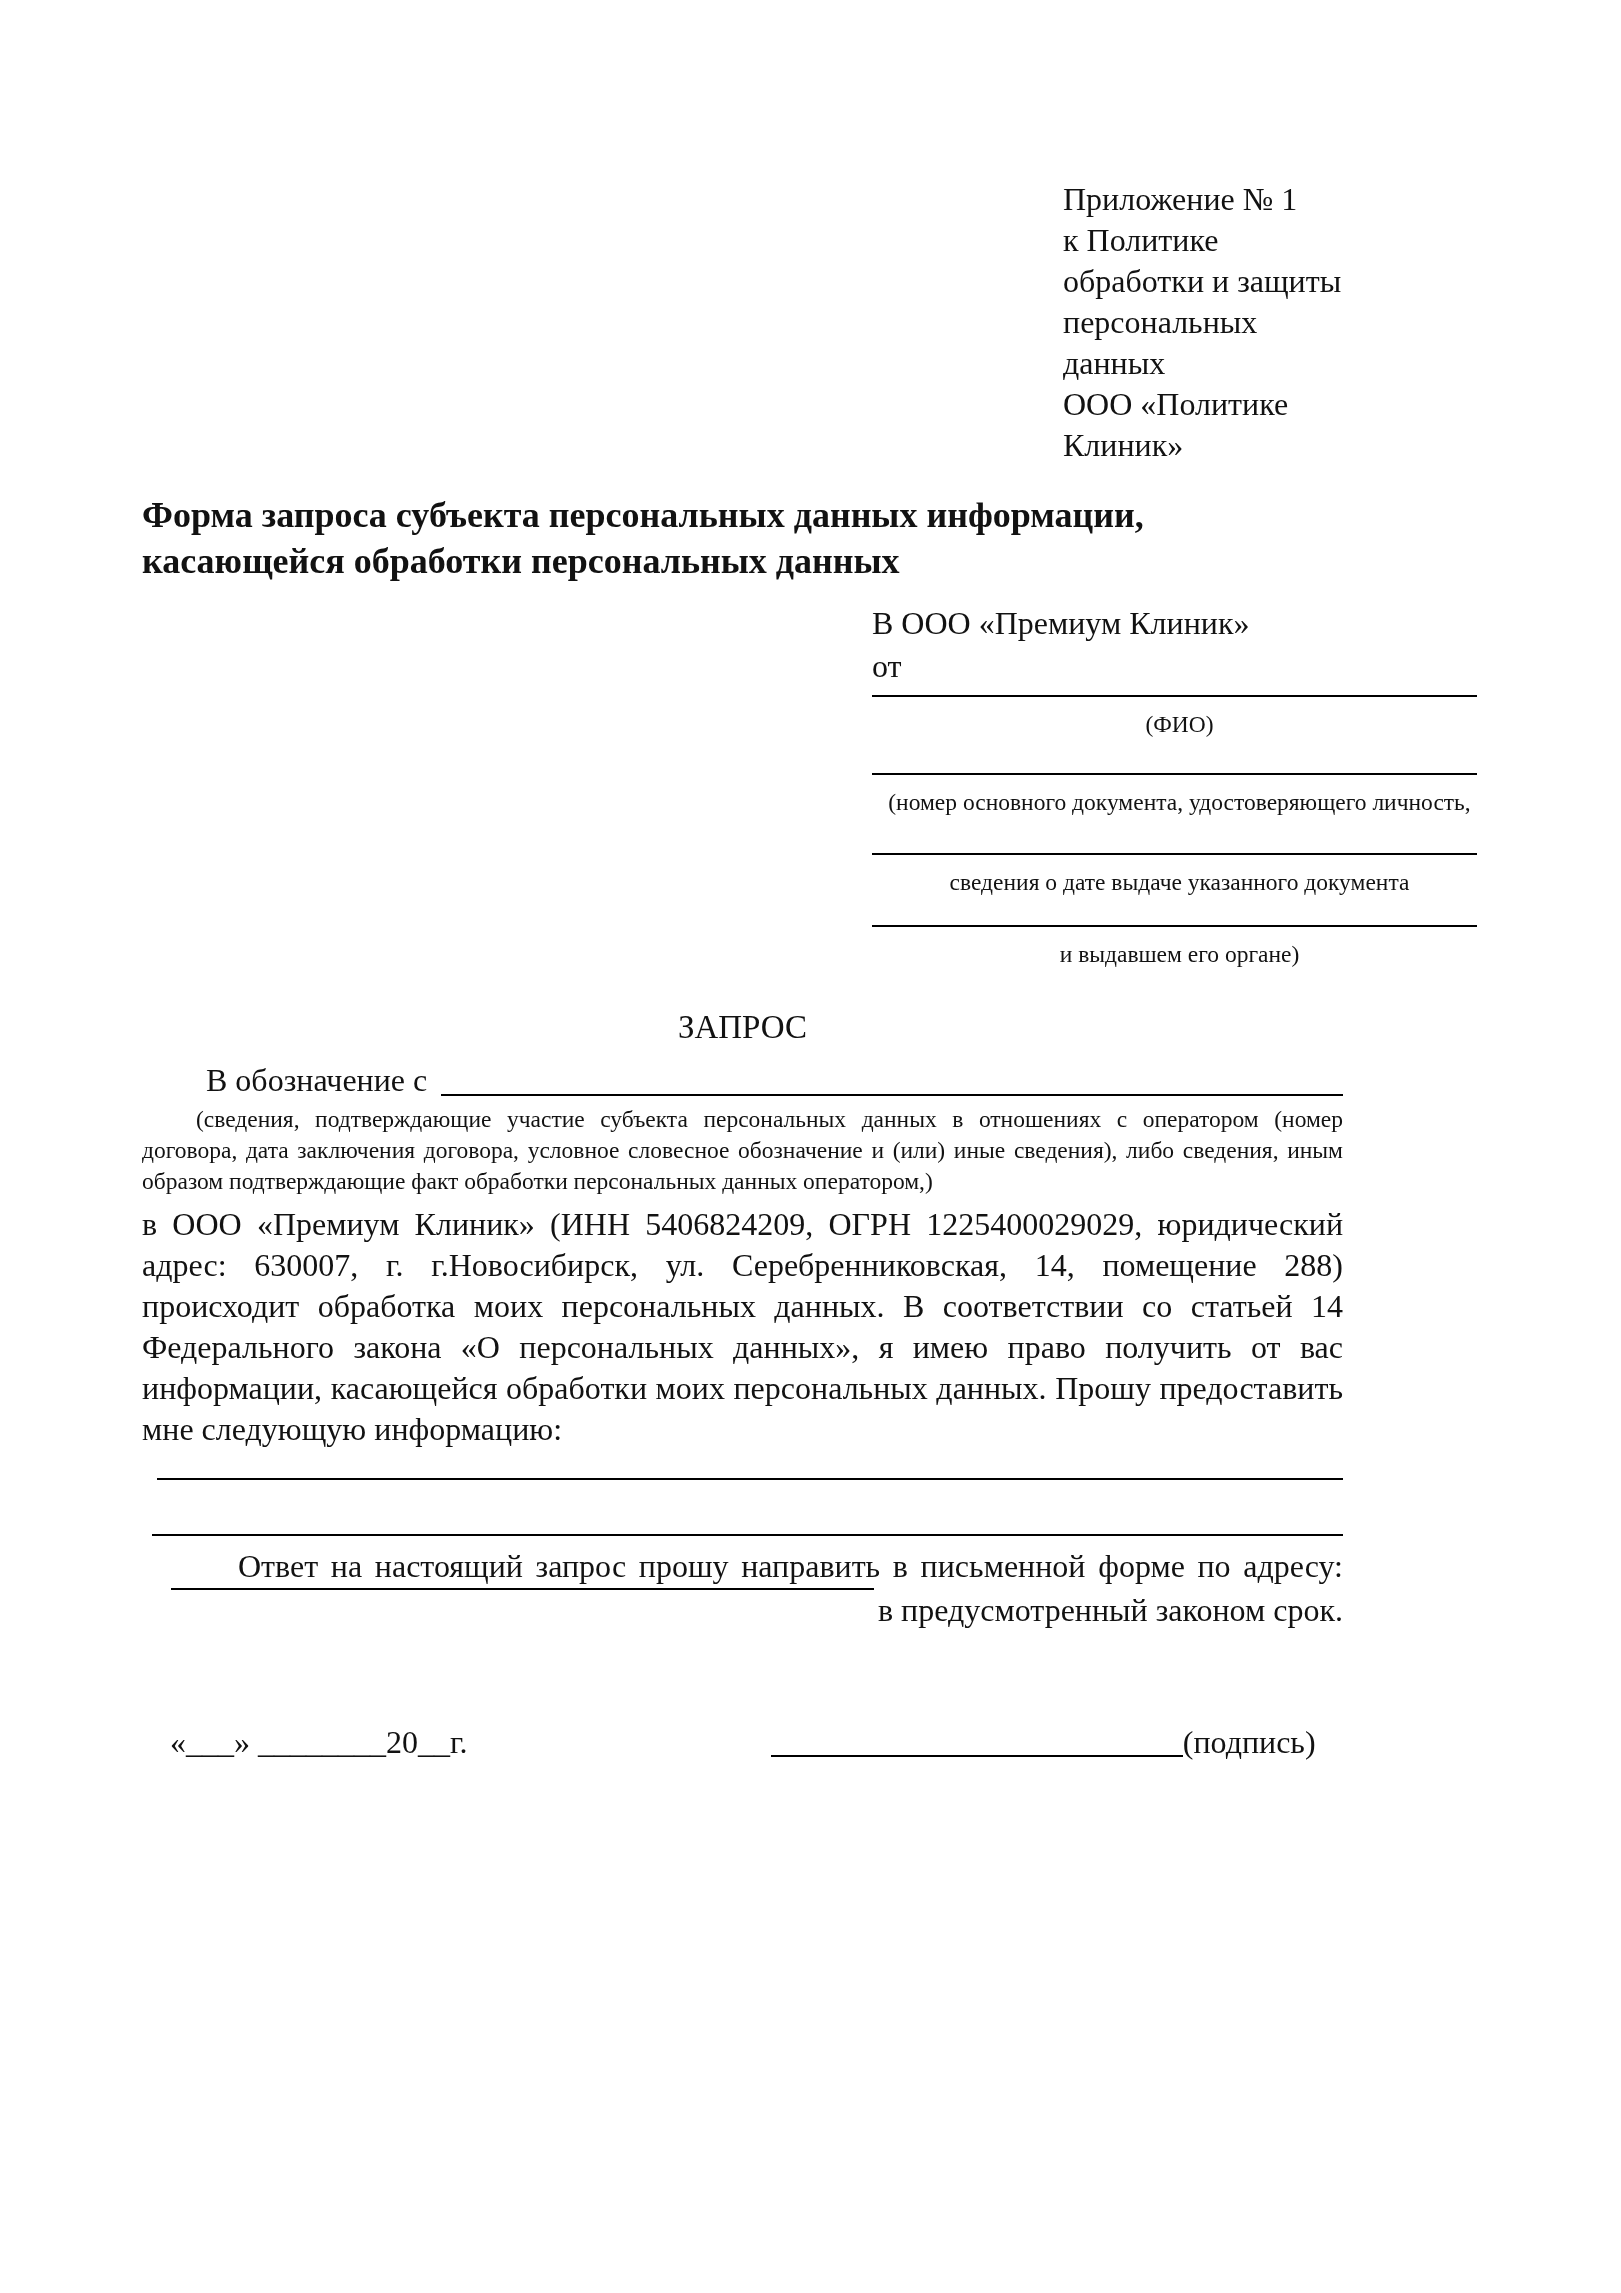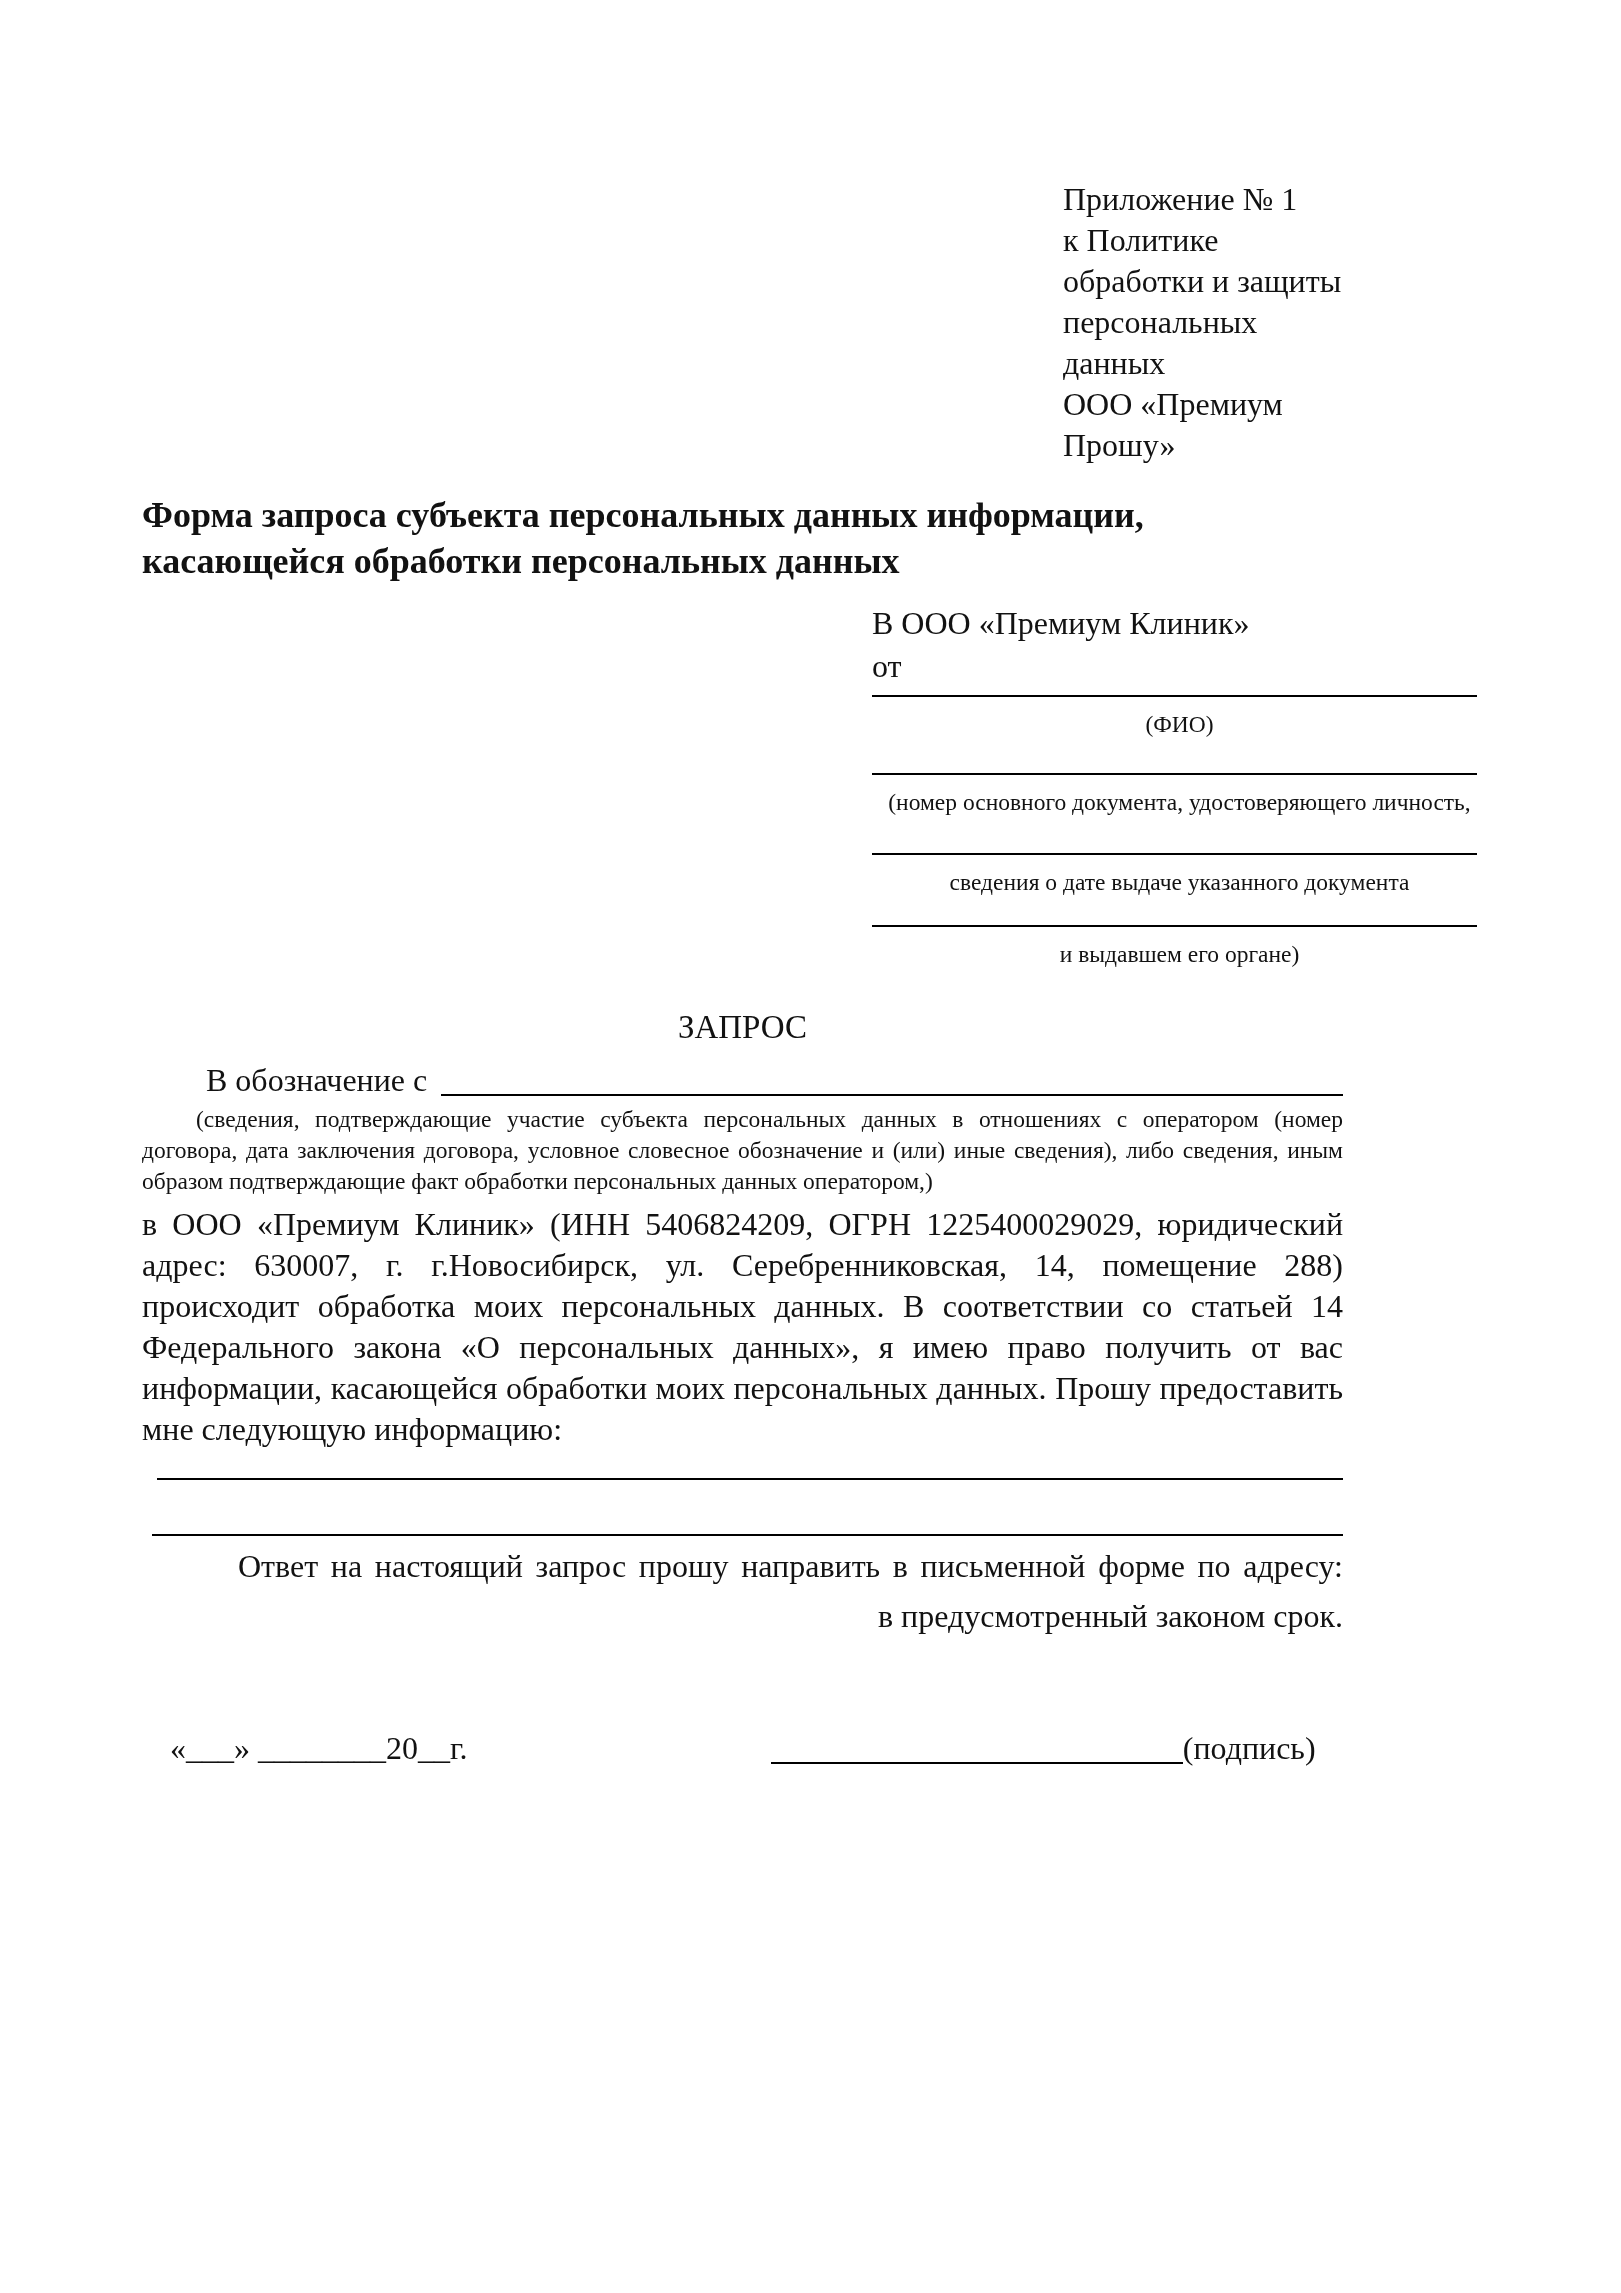--- a/index.html
+++ b/index.html
@@ -104,24 +104,23 @@
   .answer-line1 {
     margin-top: 7.8px;
     font-size: 32px;
     line-height: 44px;
     text-align: justify;
     text-align-last: justify;
     text-indent: 96px;
   }
   .answer-line2 {
     display: flex;
-    align-items: flex-end;
+    align-items: flex-start;
     font-size: 32px;
     line-height: 44px;
-    flex-direction: column;
   }
   .answer-line2 .fill {
     flex: 1;
     border-bottom: 2.9px solid #000;
     margin-left: 29px;
     margin-right: 3.9px;
     margin-bottom: 4.9px;
   }
   .answer-line2 .tail { white-space: nowrap; }
   
@@ -147,21 +146,21 @@
 </style>
 </head>
 <body>
 
 <div class="page">
 
   <div class="hdr-block">
     <div>Приложение № 1</div>
     <div>к Политике обработки и защиты</div>
     <div>персональных данных</div>
-    <div>ООО «Премиум Прошу»</div>
+    <div>ООО «Политике Клиник»</div>
   </div>
 
   <div class="doc-title">
     <div>Форма запроса субъекта персональных данных информации,</div>
     <div>касающейся обработки персональных данных</div>
   </div>
 
   <div class="addressee">
     <div>В ООО «Премиум Клиник»</div>
     <div class="from-label">от</div>

